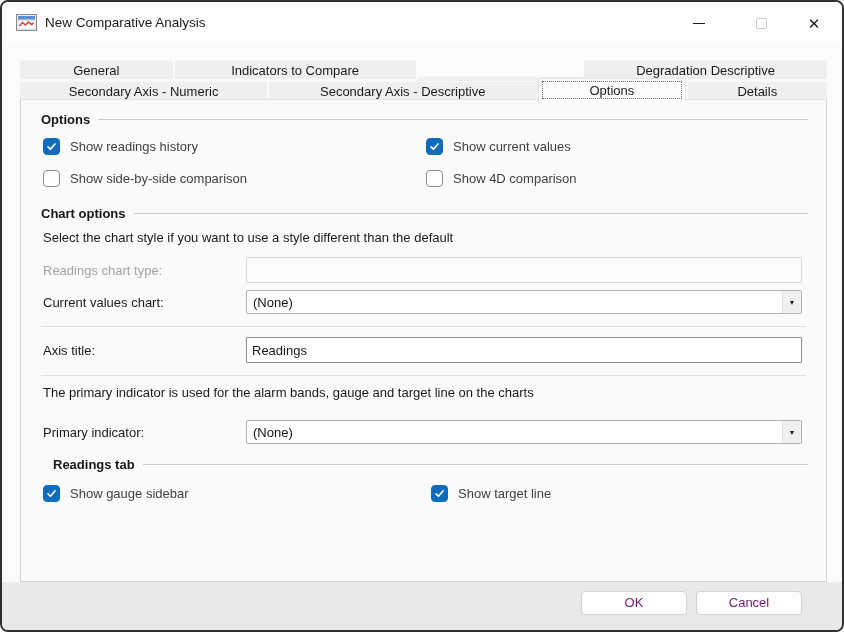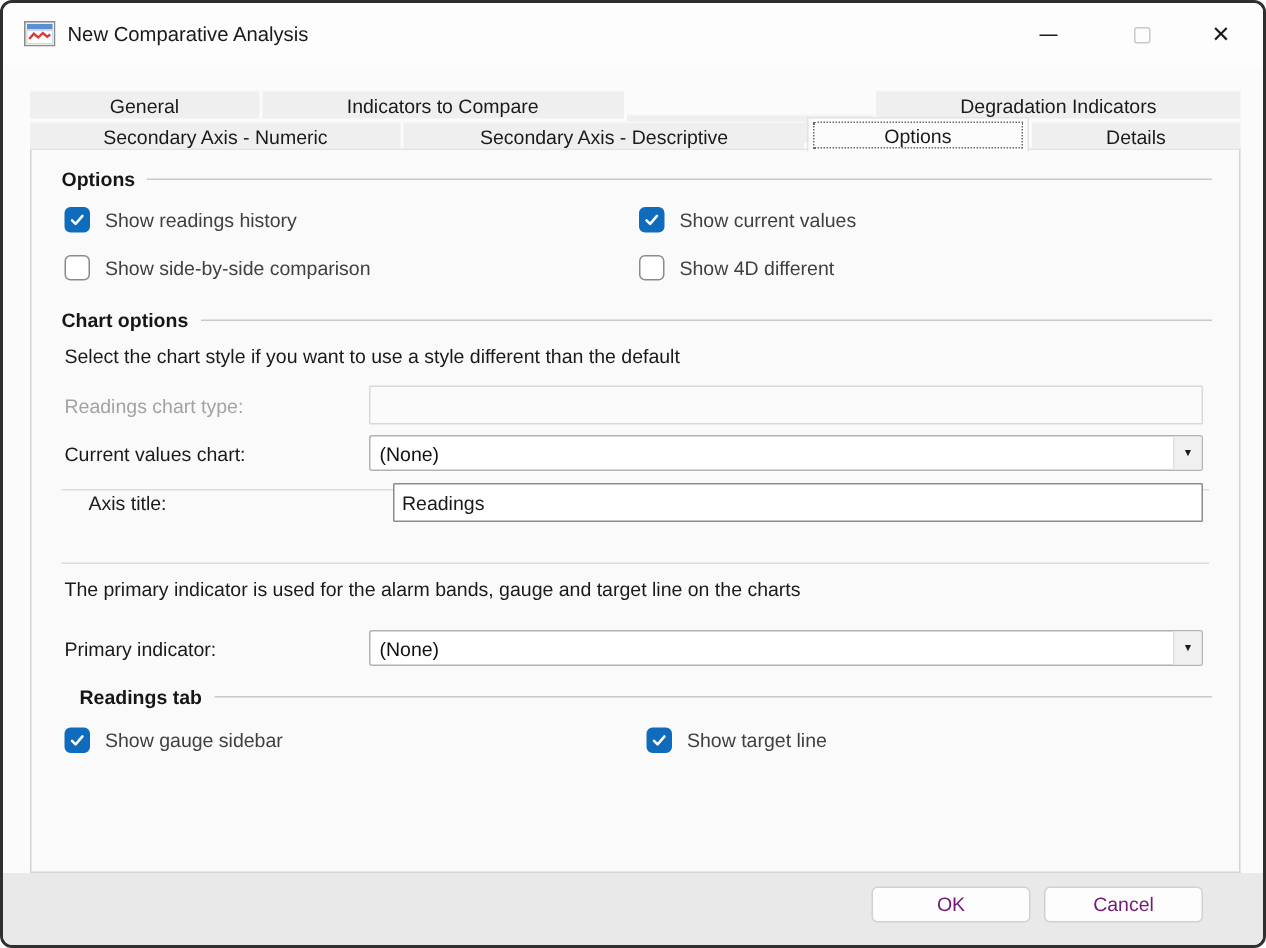--- a/index.html
+++ b/index.html
@@ -126,21 +126,21 @@
     <div class="tab" style="flex:154;">
       <span>General</span>
     </div>
     <div class="tab" style="flex:243;">
       <span>Indicators to Compare</span>
     </div>
     <div class="tab" style="flex:166;margin-top:16px;">
       <span>Activities</span>
     </div>
     <div class="tab" style="flex:245;">
-      <span>Degradation Indicators</span>
+      <span>Degradation Descriptive</span>
     </div>
   </div>
 
   <div class="tab-row tab-row-2">
     <div class="tab" style="flex:250;">
       <span>Secondary Axis - Numeric</span>
     </div>
     <div class="tab" style="flex:270;">
       <span>Secondary Axis - Descriptive</span>
     </div>
@@ -178,21 +178,21 @@
     <div class="check-item" style="left:22px; top:70px;">
       <span class="checkbox">
         
       </span>
       <span class="check-label">Show side-by-side comparison</span>
     </div>
     <div class="check-item" style="left:405px; top:70px;">
       <span class="checkbox">
         
       </span>
-      <span class="check-label">Show 4D different</span>
+      <span class="check-label">Show 4D comparison</span>
     </div>
 
     <div class="group-header" style="top:106px;">
       <span class="group-title">Chart options</span>
       <div class="group-rule"></div>
     </div>
 
     <div class="hint-text" style="top:130px;">Select the chart style if you want to use a style different than the default</div>
 
     <div class="field-row" style="top:157px;">
@@ -205,21 +205,21 @@
       <div class="combobox">
         <span class="combo-value">(None)</span>
         <span class="combo-arrow-btn">
           <span class="combo-arrow">▼</span>
         </span>
       </div>
     </div>
 
     <div class="separator" style="top:226px;"></div>
 
-    <div class="field-row" style="top:222px;margin-left:16px;">
+    <div class="field-row" style="top:237px;">
       <span class="field-label">Axis title:</span>
       <input class="textbox" style="height: 22px;" value="Readings">
     </div>
 
     <div class="separator" style="top:275px;"></div>
 
     <div class="hint-text" style="top:285px;">The primary indicator is used for the alarm bands, gauge and target line on the charts</div>
 
     <div class="field-row" style="top:320px;">
       <span class="field-label">Primary indicator:</span>

